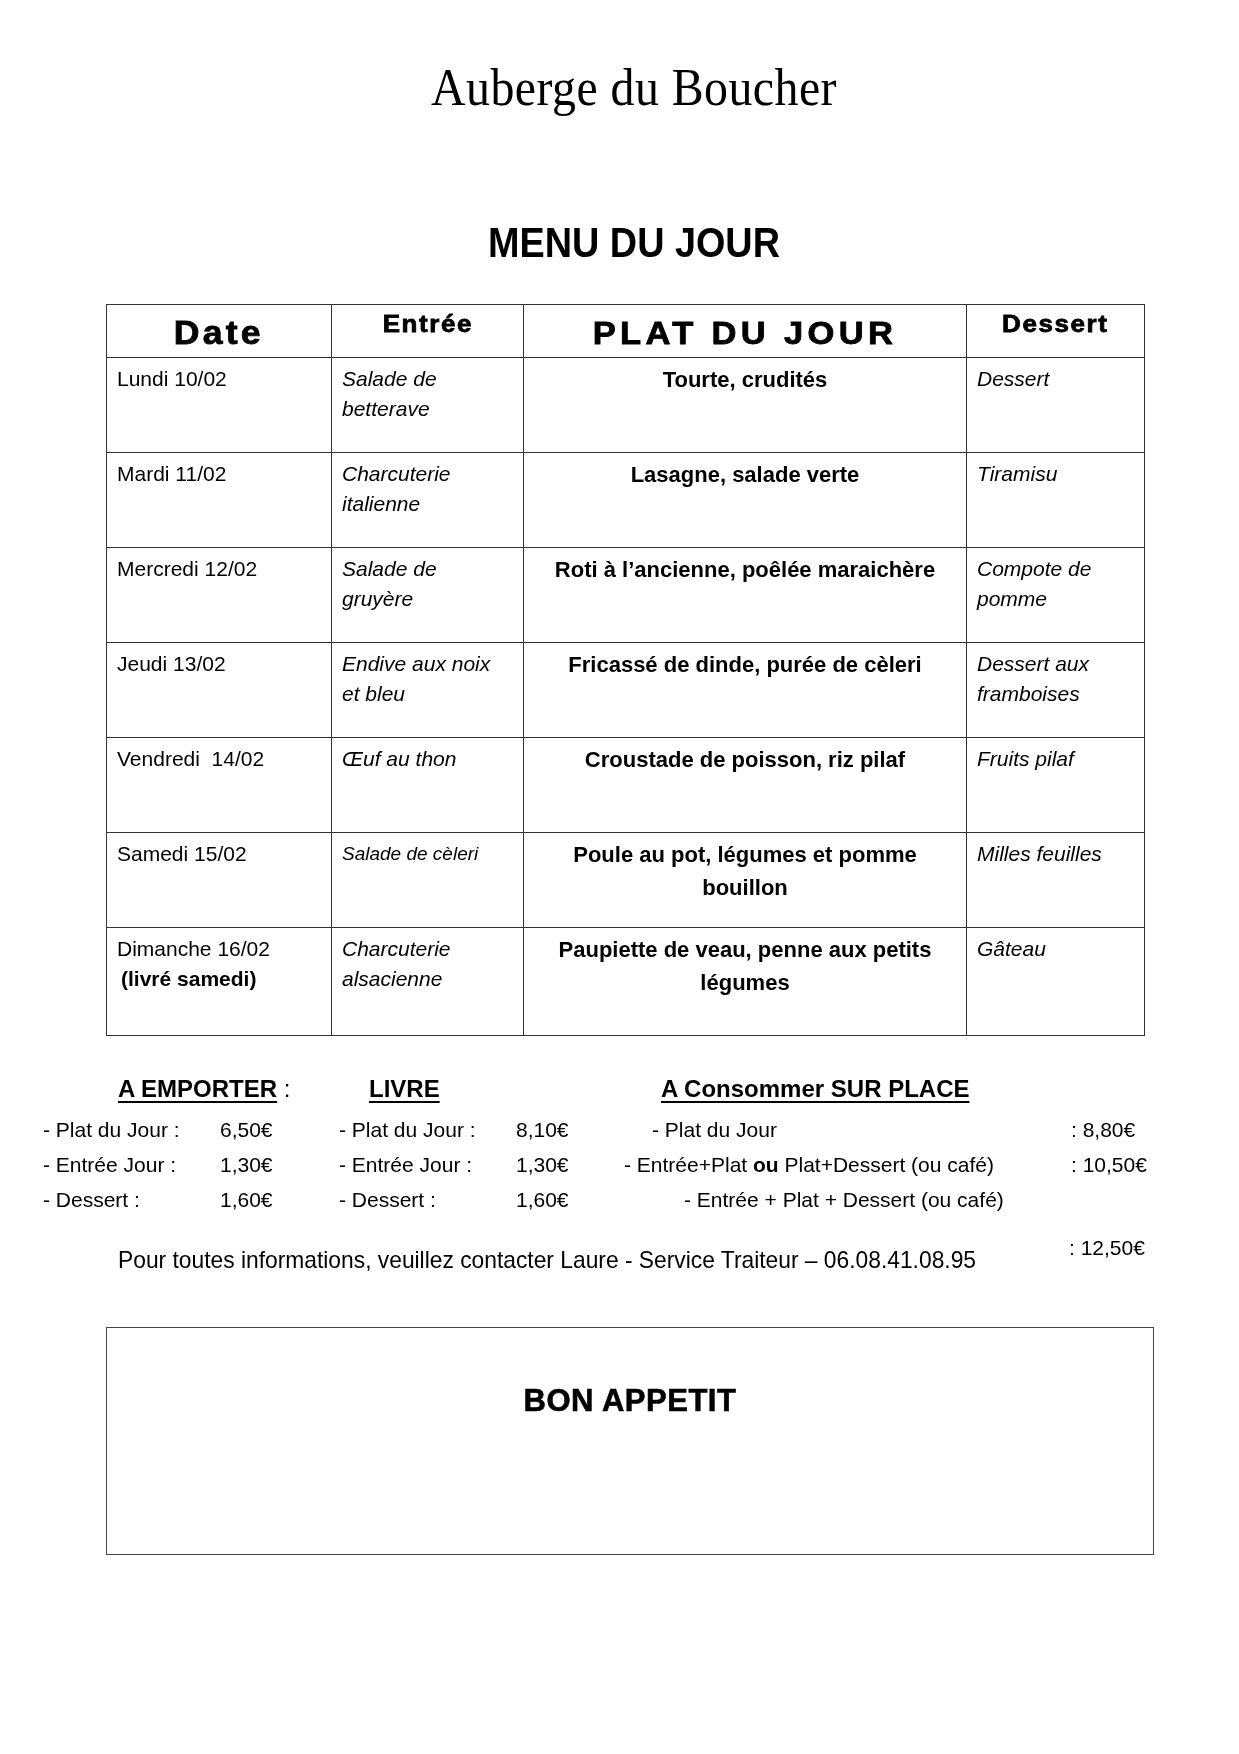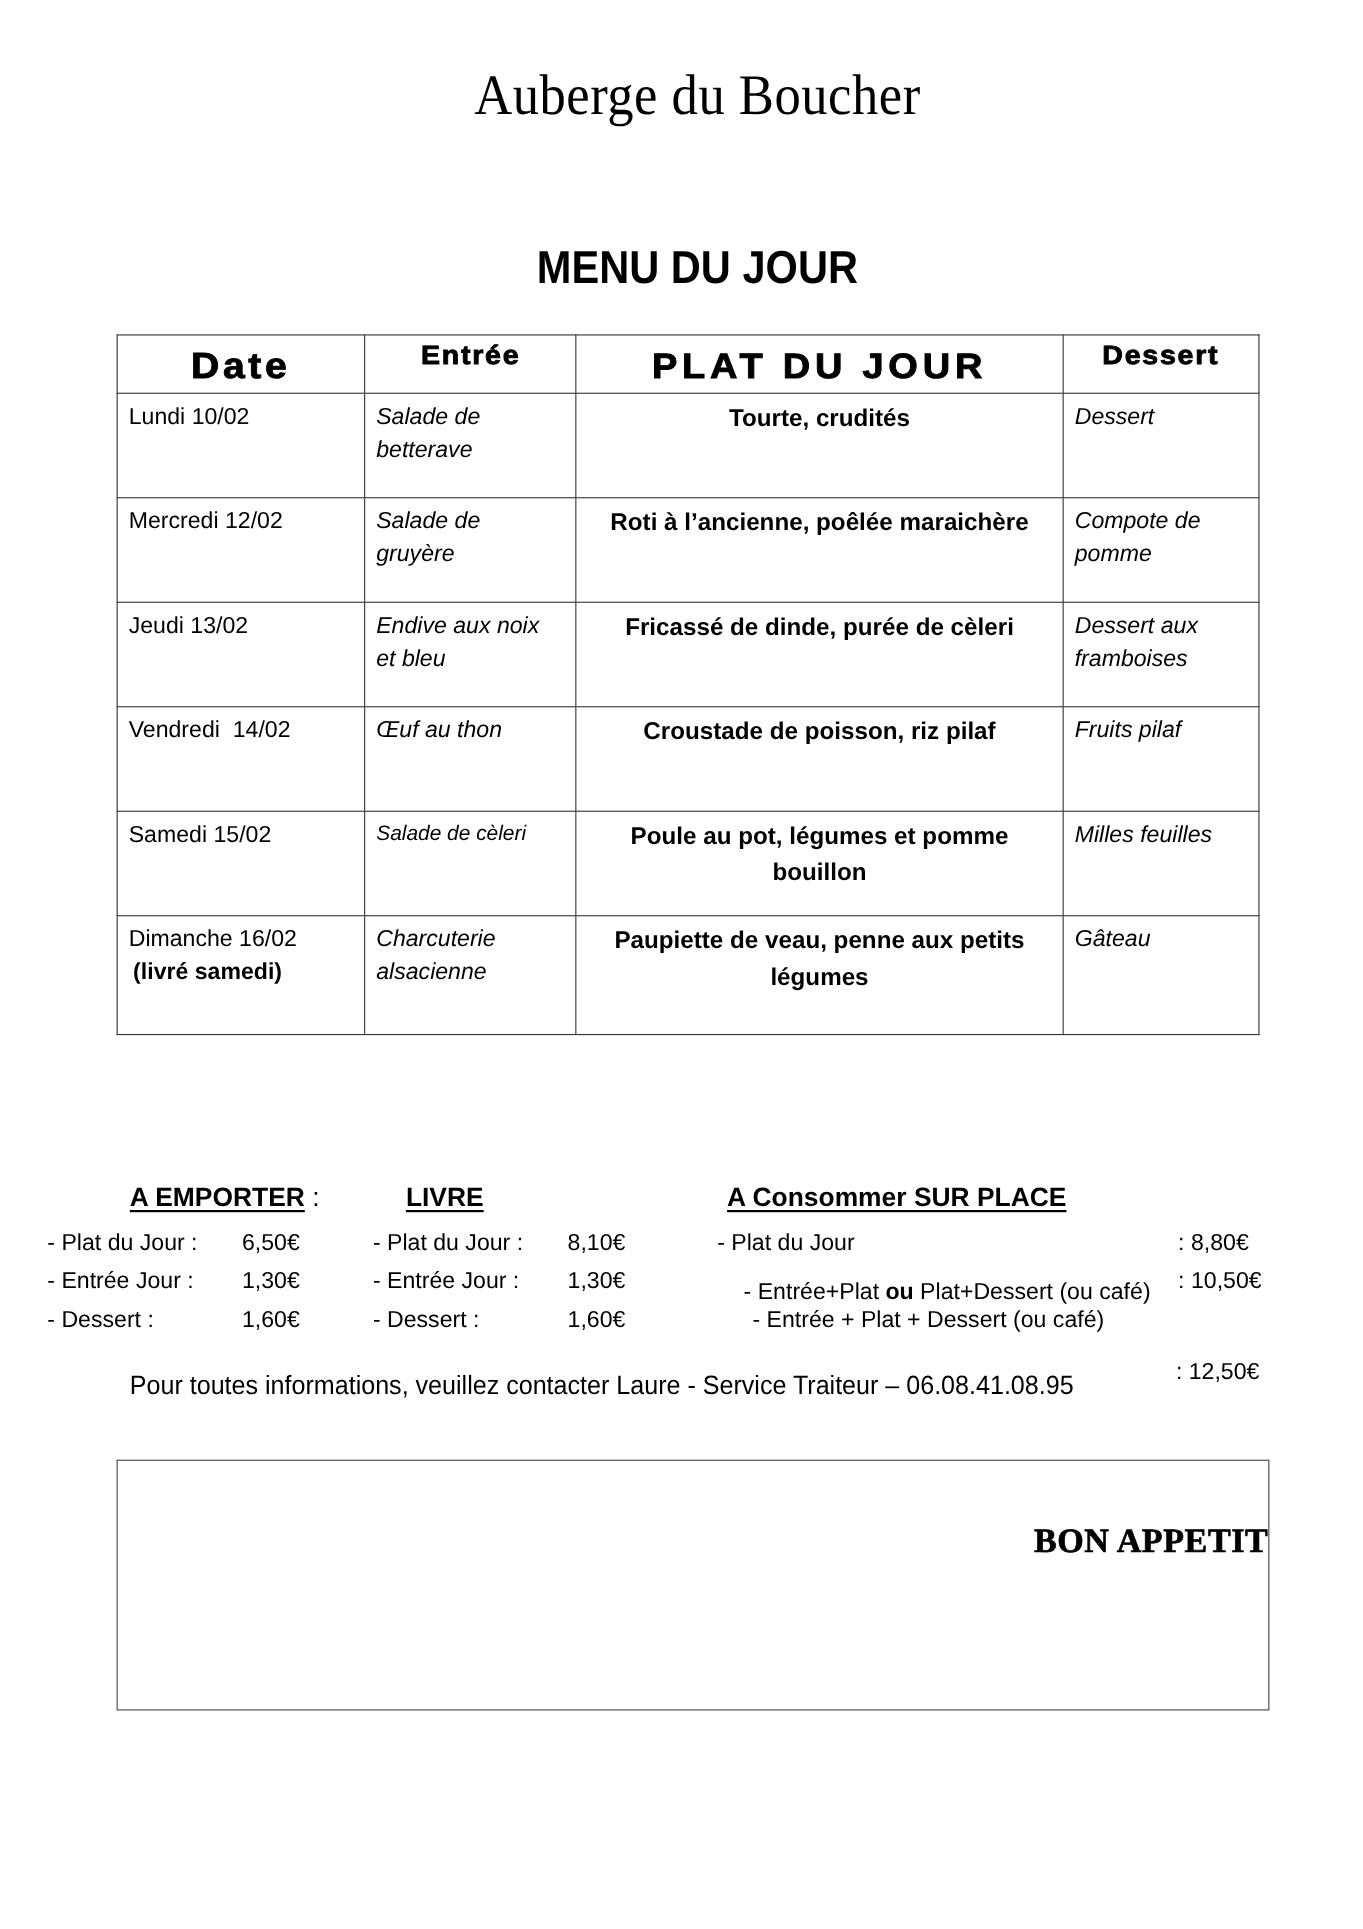--- a/index.html
+++ b/index.html
@@ -60,22 +60,22 @@
     left: 118px; top: 1246px; white-space: nowrap;
     font-family: "Liberation Sans", "DejaVu Sans", sans-serif; font-size: 24px;
     transform: scaleX(0.95); transform-origin: left;
   }
 
   #bon-box {
     left: 106px; top: 1327px; width: 1048px; height: 228px;
     border: 1.5px solid #444; box-sizing: border-box;
   }
   #bon-text {
-    position: absolute; left: 0; right: 0; top: 55px; text-align: right;
-    font-family: Liberation Serif, serif;
+    position: absolute; left: 0; right: 0; top: 55px; text-align: center;
+    font-family: Liberation Sans, sans-serif;
     font-weight: 900; font-size: 31px; letter-spacing: 0.5px;
     -webkit-text-stroke: 0.6px #000;
   }
 </style>
 </head>
 <body>
 
 <div id="title" class="abs">Auberge du Boucher</div>
 <div id="menu-title" class="abs">MENU DU JOUR</div>
 
@@ -93,20 +93,26 @@
       <th class="th-plat"><span class="th-inner">PLAT DU JOUR</span></th>
       <th class="th-dessert"><span class="th-inner">Dessert</span></th>
     </tr>
   </thead>
   <tbody>
     <tr class="row">
       <td class="c-date"><span>Lundi 10/02</span></td>
       <td class="c-entree">Salade de betterave</td>
       <td class="c-plat">Tourte, crudités</td>
       <td class="c-dessert">Dessert</td>
+    </tr>
+    <tr class="row">
+      <td class="c-date"><span>Mardi 11/02</span></td>
+      <td class="c-entree">Charcuterie italienne</td>
+      <td class="c-plat">Lasagne, salade verte</td>
+      <td class="c-dessert">Tiramisu</td>
     </tr>
     <tr class="row">
       <td class="c-date"><span>Mercredi 12/02</span></td>
       <td class="c-entree">Salade de gruyère</td>
       <td class="c-plat">Roti à l’ancienne, poêlée maraichère</td>
       <td class="c-dessert">Compote de pomme</td>
     </tr>
     <tr class="row">
       <td class="c-date"><span>Jeudi 13/02</span></td>
       <td class="c-entree">Endive aux noix et bleu</td>
@@ -160,21 +166,21 @@
   <span class="price-label" style="left:339px; top:1188px;">- Dessert :</span>
   <span class="price-value" style="left:516px; top:1188px;">1,60€</span>
 </div>
 
 <div class="price-section">
   <div class="abs" style="left:661px; top:1075px; white-space:nowrap;">
     <span class="price-head">A Consommer SUR PLACE</span>
   </div>
   <span class="price-label" style="left:652px; top:1118px;">- Plat du Jour</span>
   <span class="price-value" style="left:1071px; top:1118px;">: 8,80€</span>
-  <span class="price-label" style="left:676px; top:1153px;margin-top:10px;"><span>- Entrée+Plat </span><b>ou</b><span> Plat+Dessert (ou café)</span></span>
+  <span class="price-label" style="left:624px; top:1153px;"><span>- Entrée+Plat </span><b>ou</b><span> Plat+Dessert (ou café)</span></span>
   <span class="price-value" style="left:1071px; top:1153px;">: 10,50€</span>
   <span class="price-label" style="left:684px; top:1188px;">- Entrée + Plat + Dessert (ou café)</span>
   <span class="price-value" style="left:1069px; top:1236px;">: 12,50€</span>
 </div>
 
 <div id="contact" class="abs">Pour toutes informations, veuillez contacter Laure - Service Traiteur – 06.08.41.08.95</div>
 
 <div id="bon-box" class="abs">
   <div id="bon-text">BON APPETIT</div>
 </div>

